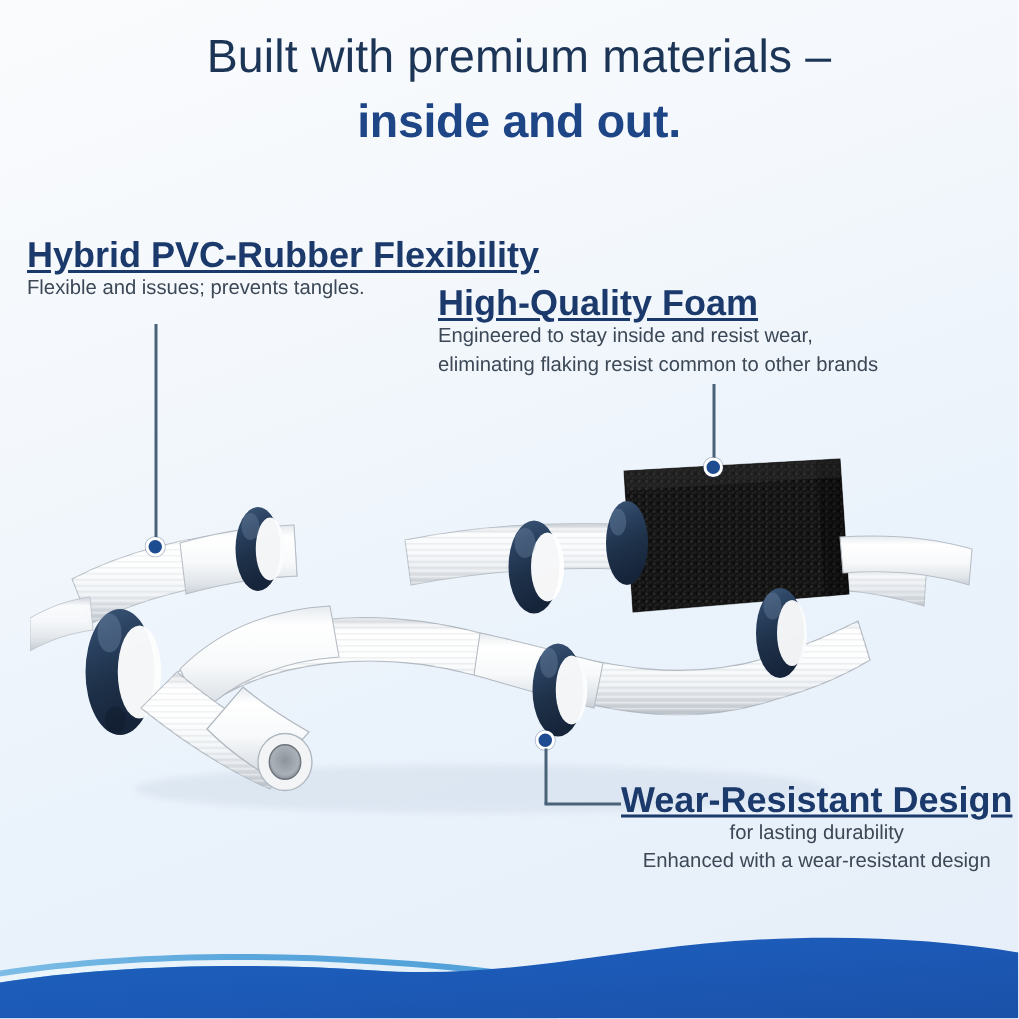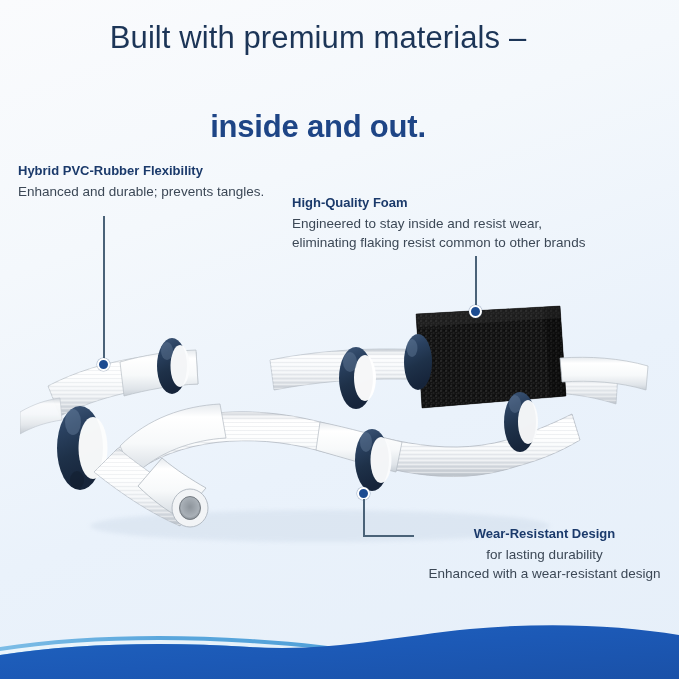--- a/index.html
+++ b/index.html
@@ -4,33 +4,33 @@
 <style>
   html,body{margin:0;padding:0;}
   body{
     width:679px;height:679px;overflow:hidden;position:relative;
     font-family:"Liberation Sans", sans-serif;
     background:linear-gradient(160deg,#fafbfd 0%,#f4f8fc 30%,#eaf2fb 62%,#e6eff9 100%);
   }
   #stage{position:absolute;inset:0;}
 
   
-  .headline{position:absolute;left:0;top:16px;width:636px;text-align:center;}
+  .headline{position:absolute;left:0;top:16px;width:636px;text-align:center;padding-left:28px;}
   .hl1{
     font-size:31px;font-weight:300;letter-spacing:.1px;
     color:#1c3557;line-height:44px;white-space:nowrap;
   }
   .hl2{
     font-size:31px;font-weight:bold;letter-spacing:-.2px;
-    color:#1e4586;line-height:42px;white-space:nowrap;margin-top:46px;
+    color:#1e4586;line-height:42px;white-space:nowrap;
   }
 
   
   .callout{position:absolute;}
-  .c-title{font-size:13px;font-weight:bold;color:#1b3a6b;line-height:22px;white-space:nowrap;}
+  .c-title{font-size:24px;font-weight:bold;color:#1b3a6b;line-height:22px;white-space:nowrap;text-decoration:underline;}
   .c-body{font-size:13.5px;font-weight:400;color:#3c4856;line-height:19px;}
 
   #callout-flex{left:18px;top:160px;text-align:left;}
   #callout-foam{left:292px;top:192px;width:387px;text-align:left;}
   #callout-wear{left:410px;top:523px;width:269px;text-align:center;}
   #callout-wear .c-title{text-align:center;}
 
   
   .lead{position:absolute;background:#4a6278;}
   .v-lead{width:1.6px;}
@@ -207,21 +207,21 @@
 
   <div class="lead v-lead" style="left:475px;top:256px;height:56px;"></div>
   <div class="dot" style="left:469px;top:305px;"></div>
 
   <div class="dot" style="left:357px;top:487px;"></div>
   <div class="lead v-lead" style="left:363px;top:499px;height:37px;"></div>
   <div class="lead h-lead" style="left:363px;top:535px;width:51px;"></div>
 
   <div class="callout" id="callout-flex">
     <div class="c-title">Hybrid PVC-Rubber Flexibility</div>
-    <div class="c-body">Enhanced and durable; prevents tangles.</div>
+    <div class="c-body">Flexible and issues; prevents tangles.</div>
   </div>
 
   <div class="callout" id="callout-foam">
     <div class="c-title">High-Quality Foam</div>
     <div class="c-body">Engineered to stay inside and resist wear,</div>
     <div class="c-body">eliminating flaking resist common to other brands</div>
   </div>
 
   <div class="callout" id="callout-wear">
     <div class="c-title">Wear-Resistant Design</div>

